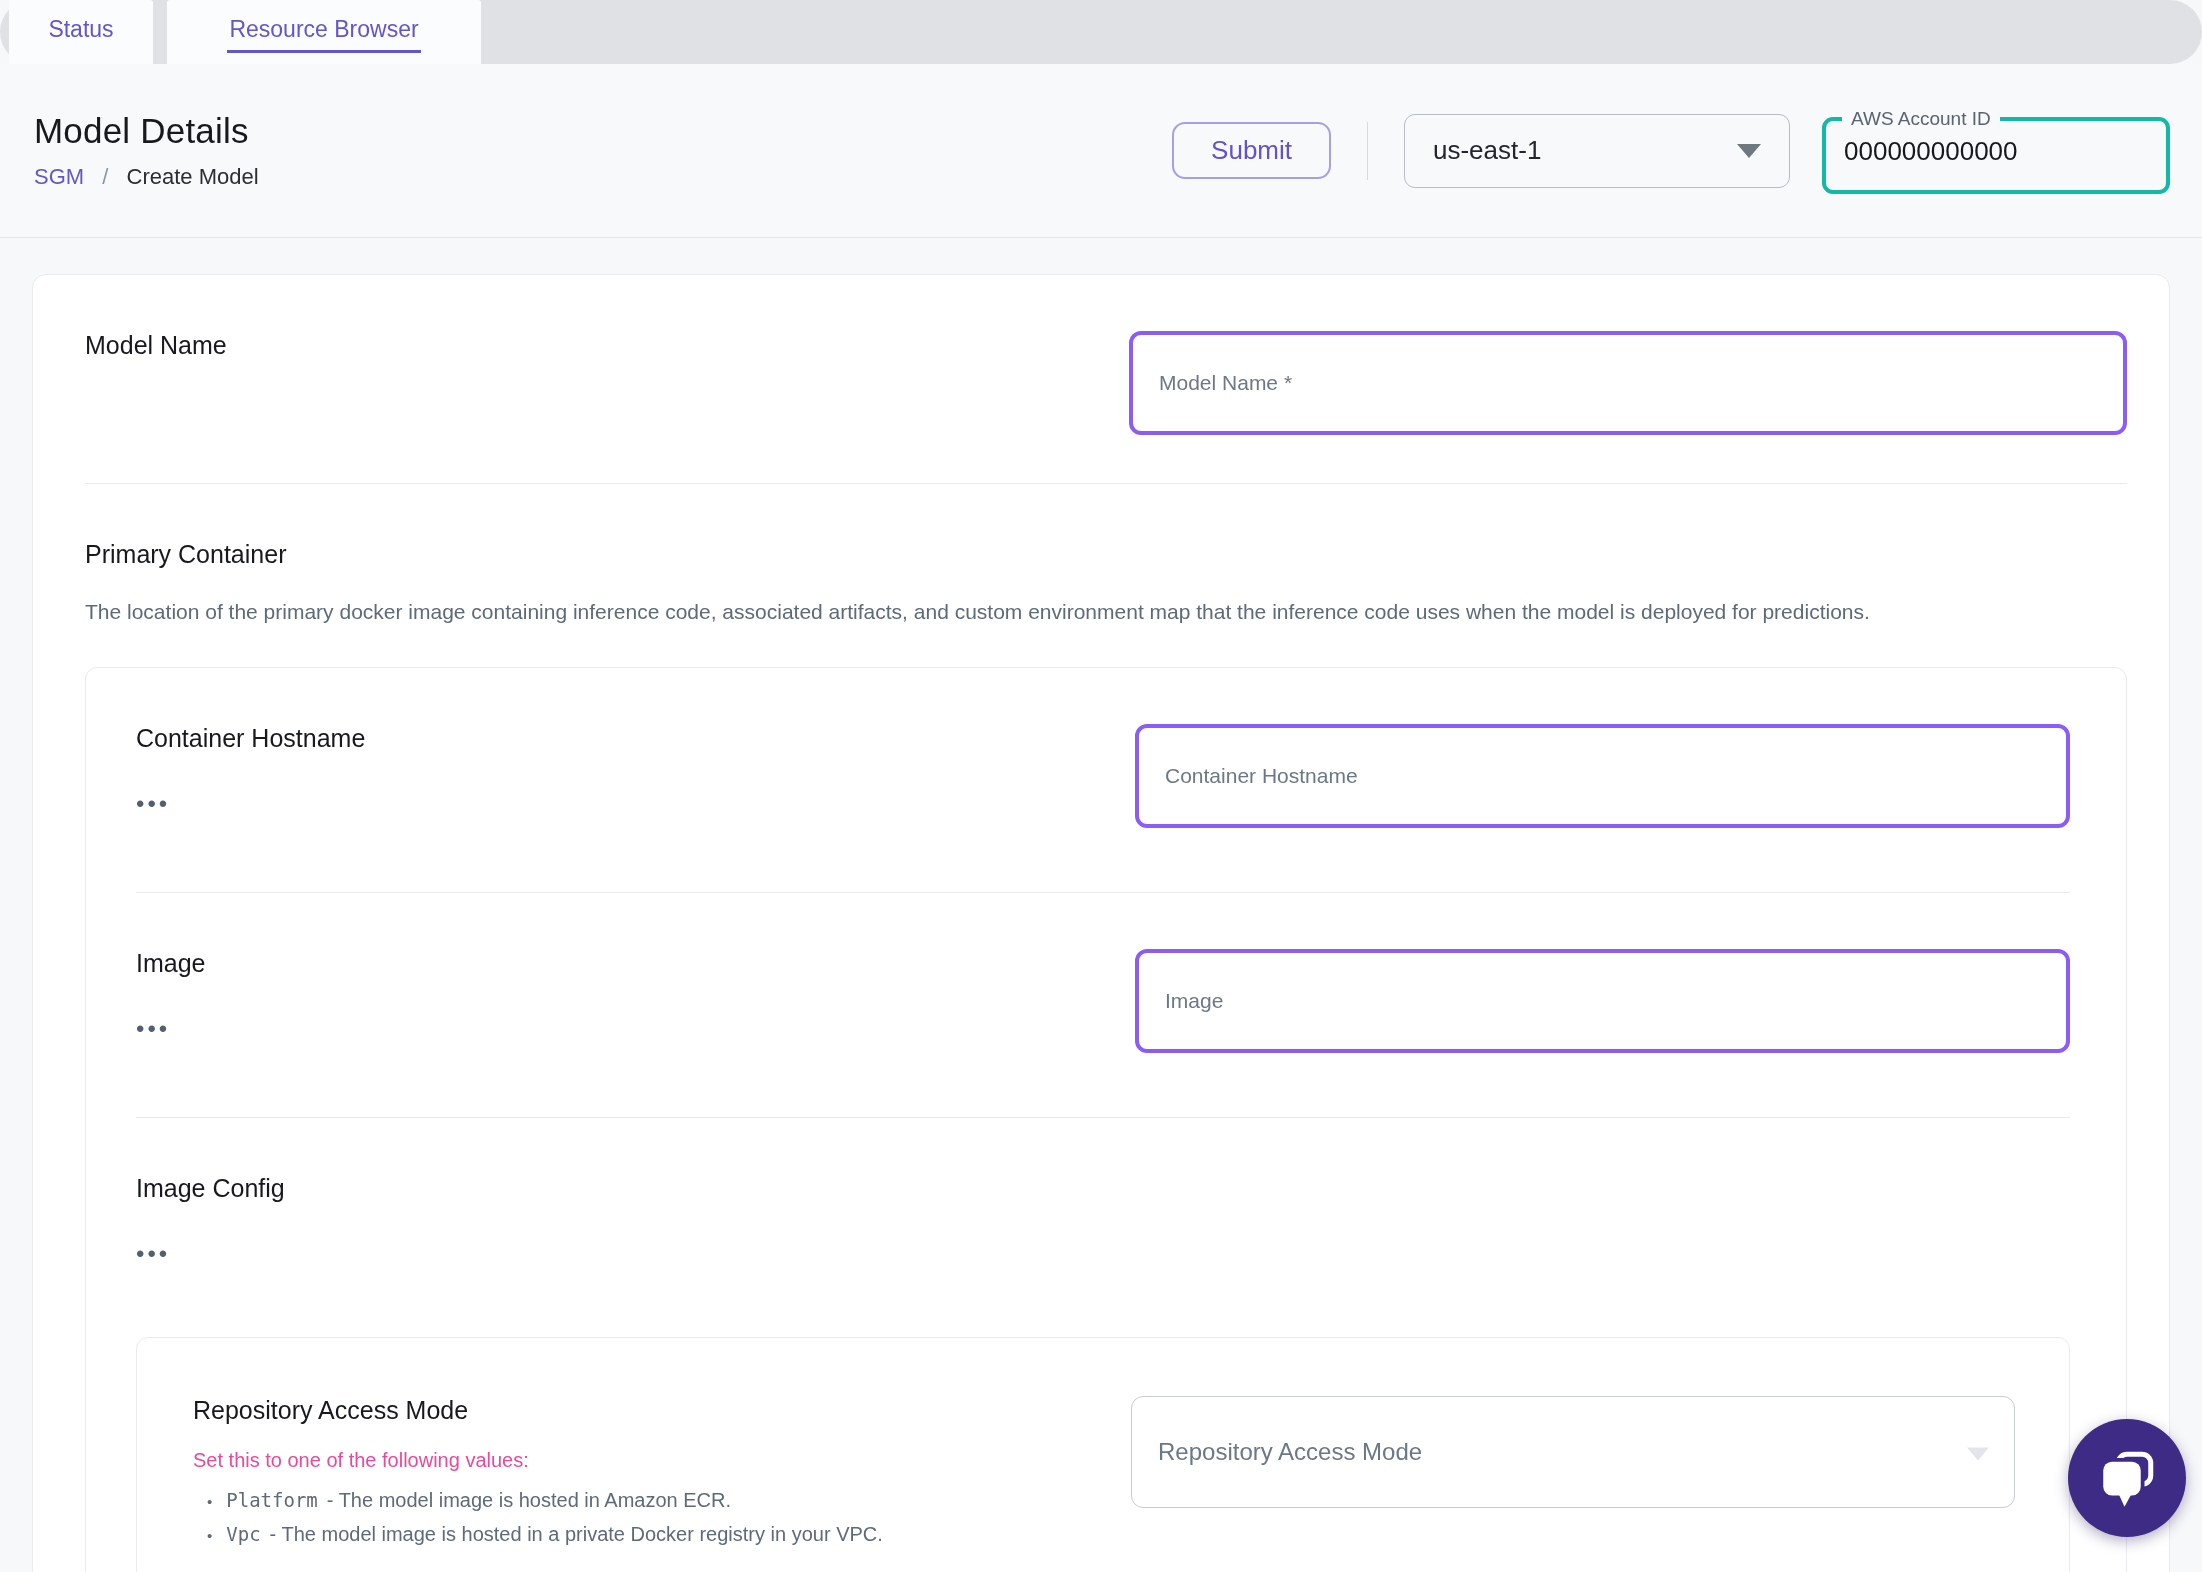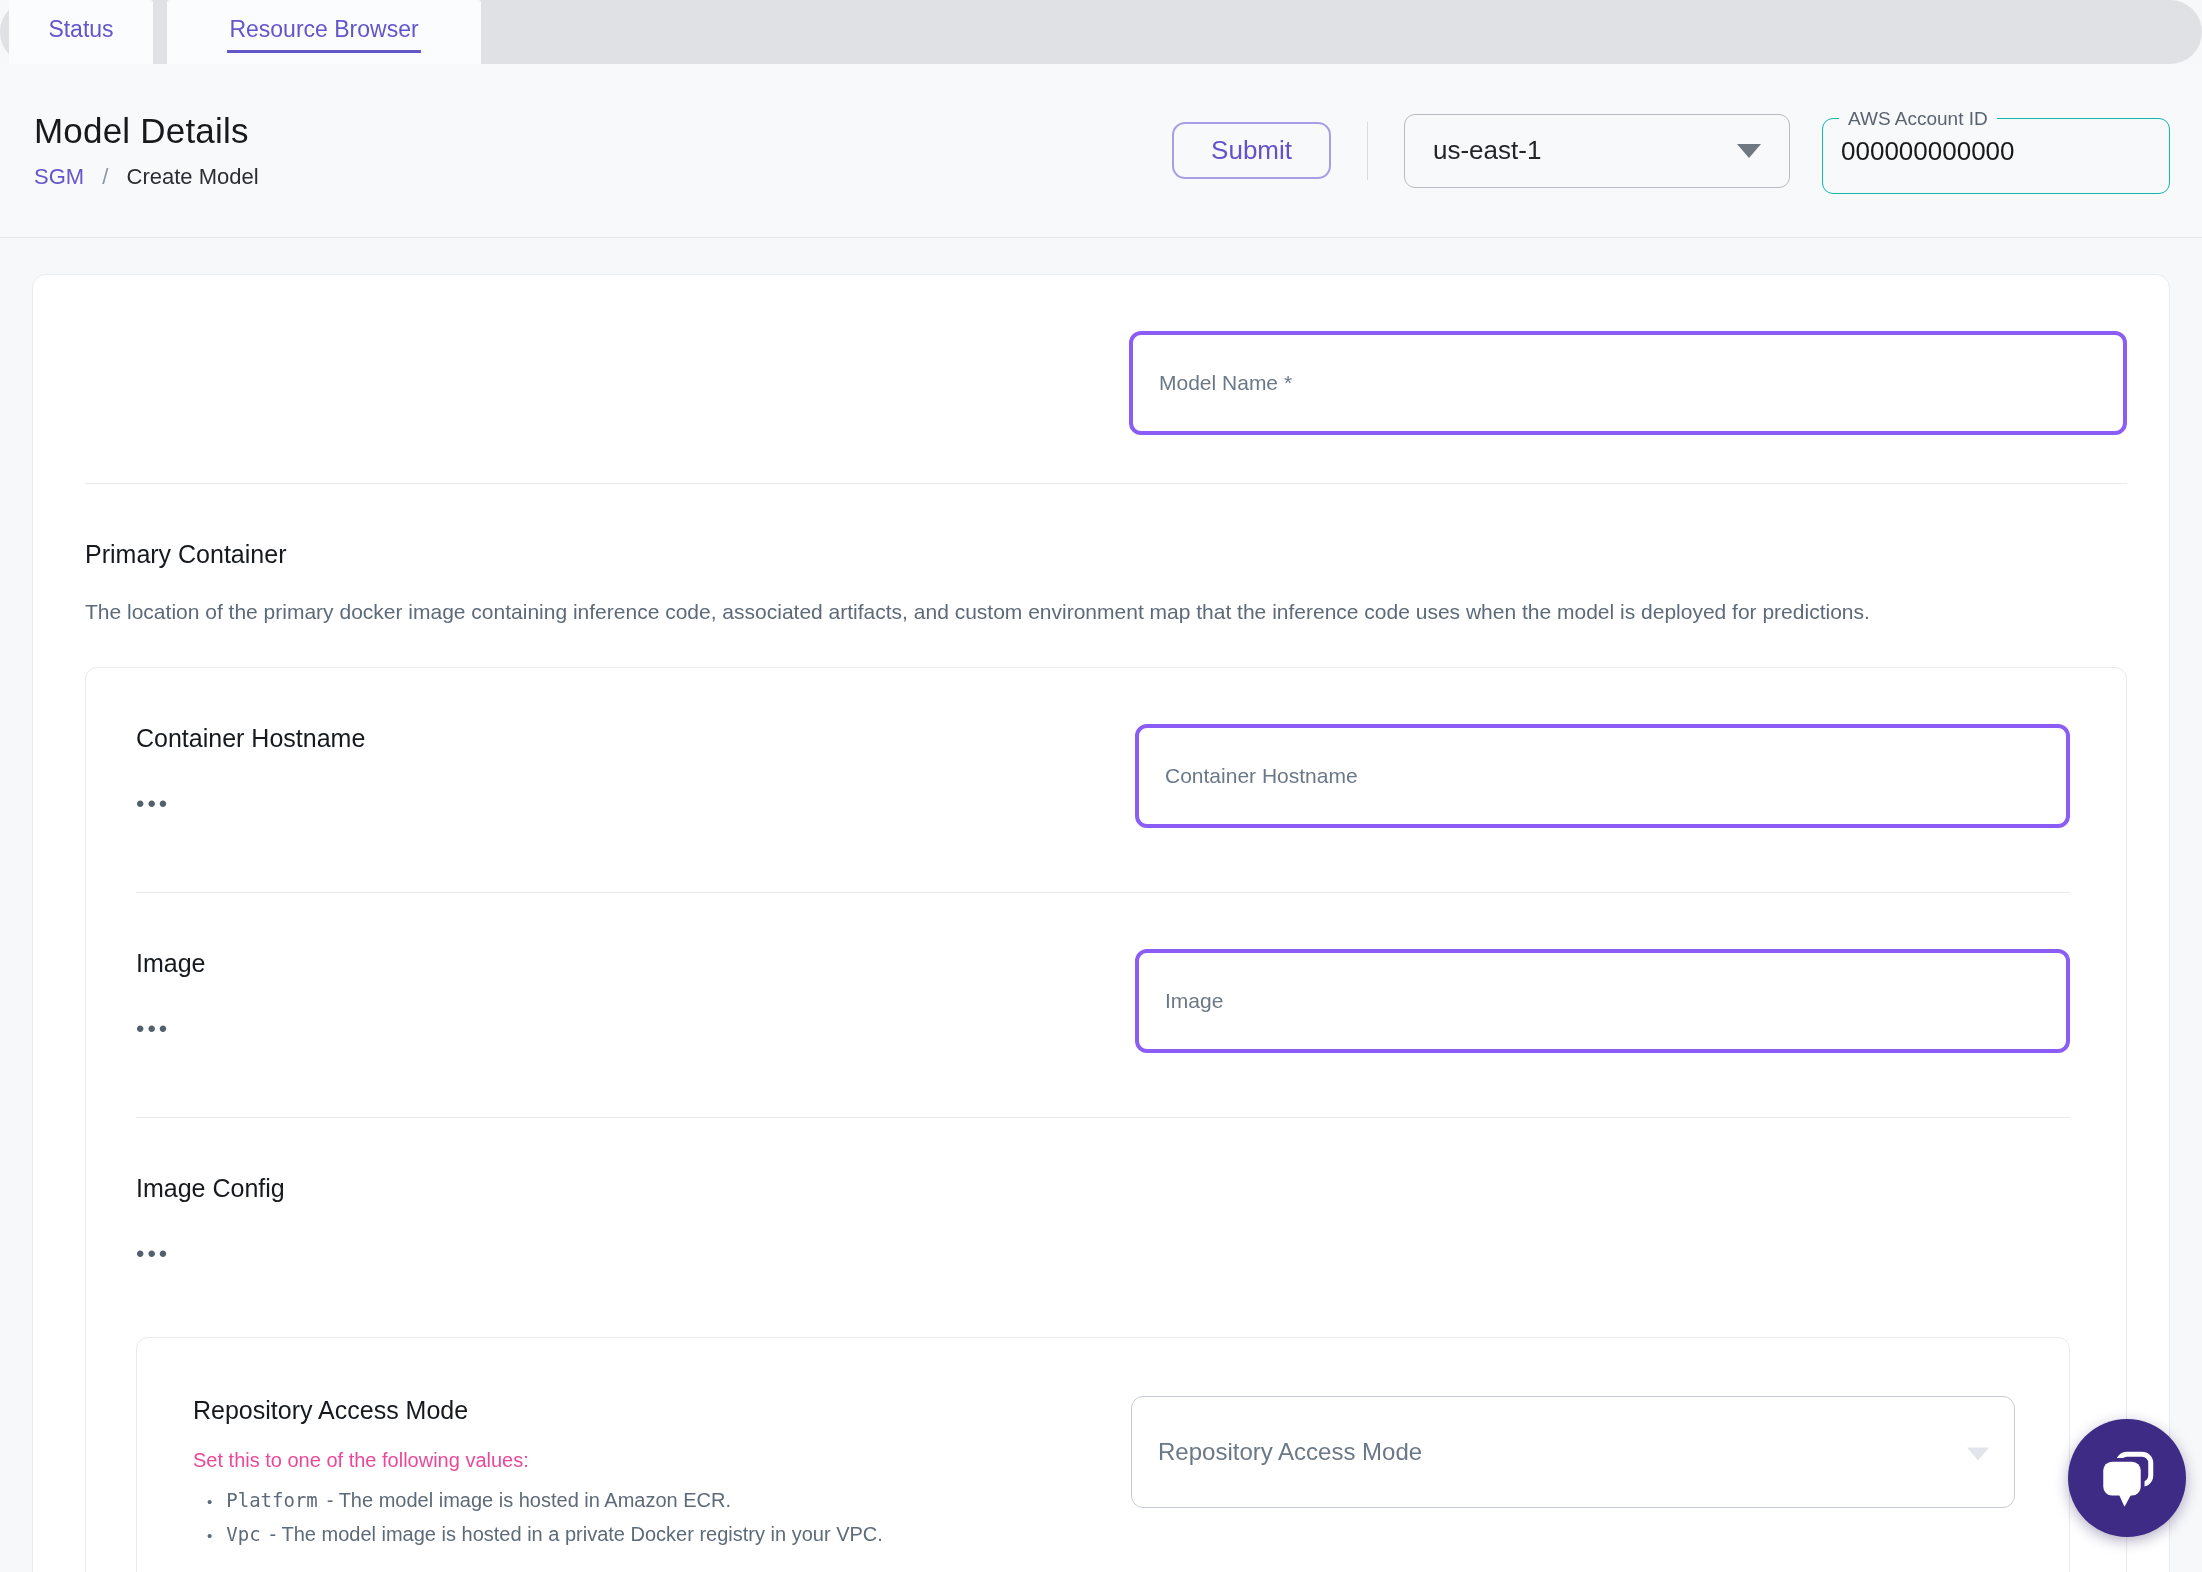--- a/index.html
+++ b/index.html
@@ -43,21 +43,21 @@
     display:flex; align-items:center; padding:0 28px; font-size:26px;
     color:#22262b; cursor:pointer; background:#f8f9fa;
   }
   .caret-down {
     margin-left:auto; width:0; height:0;
     border-left:12px solid transparent; border-right:12px solid transparent;
     border-top:14px solid #6f7781;
   }
   .account-fieldset {
     margin:0 0 0 32px; width:348px; height:86px; padding:0;
-    border:1px solid #14b8a6; border-radius:11px; background:#f8f9fa;
+    border:4px solid #14b8a6; border-radius:11px; background:#f8f9fa;
   }
   .account-fieldset legend { font-size:19px; color:#5a6370; padding:0 9px; margin-left:16px; }
   .account-value { font-size:26px; color:#17191c; padding:6px 0 0 18px; }
 
   
   .main { padding:36px 32px 0; height:1334px; }
   .card {
     background:#ffffff; border:1px solid #e9ebee; border-radius:14px;
     padding:56px 42px 60px 52px; height:1600px;
   }
@@ -146,20 +146,21 @@
       <div class="account-value">000000000000</div>
     </fieldset>
   </div>
 </div>
 
 <div class="main">
   <div class="card">
 
     <div class="field-row">
       <div class="field-info">
+        <div class="field-label">Model Name</div>
       </div>
       <div class="field-control">
         <input class="text-input" type="text" placeholder="Model Name *" style="">
       </div>
     </div>
 
     <hr class="card-divider">
 
     <div class="section-heading">Primary Container</div>
     <div class="section-desc">The location of the primary docker image containing inference code, associated artifacts, and custom environment map that the inference code uses when the model is deployed for predictions.</div>

